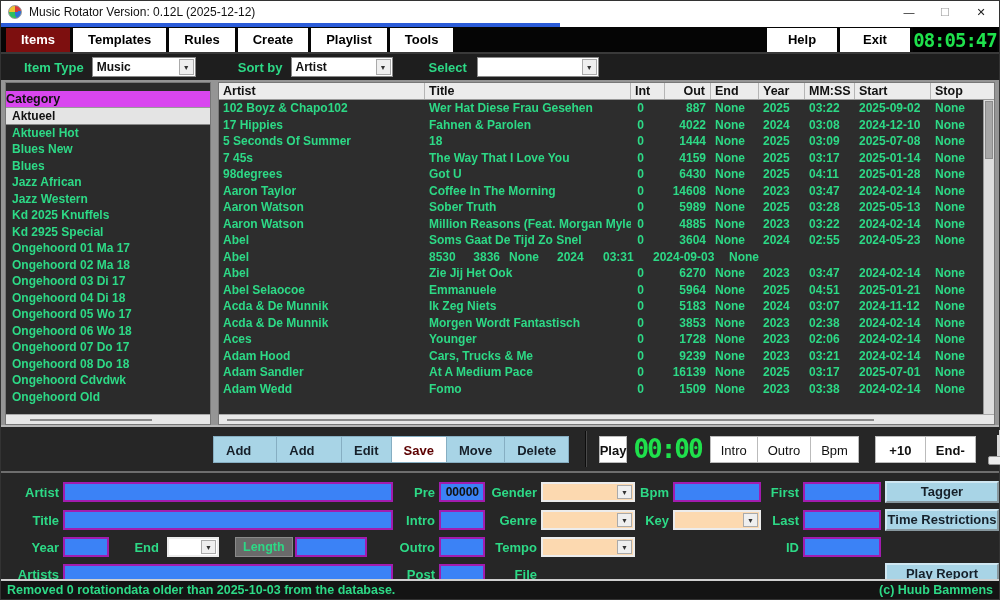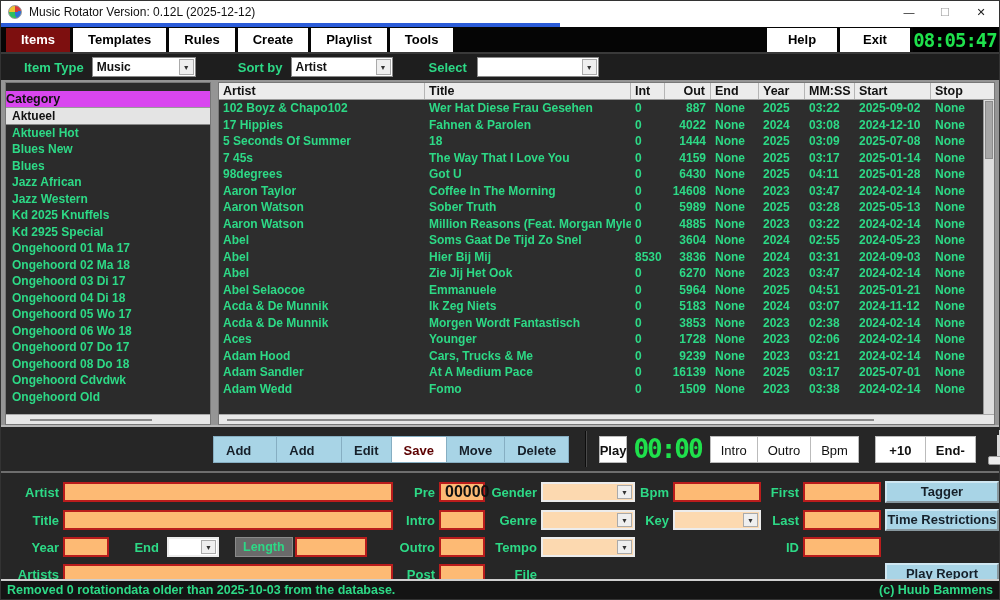--- a/index.html
+++ b/index.html
@@ -61,21 +61,21 @@
   .table-header { display:flex; background:#ececec; height:17px; border-bottom:1px solid #999; flex:0 0 auto; }
   .th { font-weight:bold; font-size:12.5px; color:#111; line-height:16px; padding-left:4px;
         border-right:1px solid #b5b5b5; white-space:nowrap; overflow:hidden; }
   .table-mid { flex:1; display:flex; overflow:hidden; }
   .tbody { flex:1; overflow:hidden; }
   .vscroll { width:11px; background:#ddd; border-left:1px solid #999; position:relative; }
   .vthumb { position:absolute; top:1px; left:1px; right:1px; height:58px; background:#a8a8a8; border:1px solid #8c8c8c; }
   .trow { display:flex; height:16.5px; line-height:16.5px; }
   .td { font-size:12px; font-weight:bold; color:#2dd986; padding-left:4px;
         white-space:nowrap; overflow:hidden; }
-  .c0 { width:206px; } .c1 { width:206px; } .c2 { width:34px; text-align:left; padding-right:19px; }
+  .c0 { width:206px; } .c1 { width:206px; } .c2 { width:34px; text-align:center; padding-right:19px; }
   .c3 { width:46px; text-align:right; padding-right:5px; } .c4 { width:48px; }
   .c5 { width:46px; } .c6 { width:50px; } .c7 { width:76px; } .c8 { width:44px; border-right:none; }
 
   
   .toolbar { height:46px; background:#262626; border-top:2px solid #b8b8b8;
              display:flex; align-items:center; flex:0 0 auto; }
   .edit-group { display:flex; margin-left:212px; }
   .tbtn { background:#a8d4e6; color:#16202a; font-weight:bold; font-size:13px; height:27px;
           line-height:27px; padding:0 12px; border:1px solid #86aec2; border-right:none; }
   .tbtn:last-child { border-right:1px solid #86aec2; }
@@ -94,21 +94,21 @@
                border:1px solid #999; border-radius:2px; }
   .sl-tick { position:absolute; right:0; top:5px; bottom:12px; width:2px; background:#d8d8d8; }
 
   
   .formpanel { height:108px; background:#262626; border-top:2px solid #6e6e6e;
                padding:8px 4px 4px 4px; flex:0 0 auto; }
   .fgrid { display:grid;
            grid-template-columns:54px 330px 38px 46px 48px 94px 30px 88px 34px 78px 114px;
            column-gap:4px; row-gap:6px; align-items:center; }
   .glabel { color:#2dd986; font-weight:bold; font-size:13px; text-align:right; white-space:nowrap; }
-  .finput { height:20px; background:#fdba74; border:2px solid #b91c1c; font-size:16px;
+  .finput { height:20px; background:#3b82f6; border:2px solid #a21caf; font-size:12px;
             font-weight:bold; color:#111; line-height:16px; padding:0 4px; }
   .finput.num { text-align:right; }
   .fselect { display:flex; background:#fcd9b0; border:2px solid #ececec; height:20px; align-items:center; }
   .fselect.white { background:#fff; }
   .fs-val { flex:1; font-size:12px; font-weight:bold; color:#111; padding-left:3px; }
   .fs-btn { width:15px; height:14px; background:#efefef; border:1px solid #aaa; font-size:7px;
             line-height:13px; text-align:center; color:#333; margin-right:1px; }
   .lenbtn { background:#6a6a6a; color:#2dd986; font-weight:bold; font-size:12.5px; text-align:center;
             height:20px; line-height:18px; padding:0 7px; border:1px solid #8a8a8a; }
   .bluebtn { background:#a8d4e6; border:2px outset #cfe7f2; height:22px; line-height:18px;
@@ -313,21 +313,20 @@
               <span class="td c2">0</span>
               <span class="td c3">3604</span>
               <span class="td c4">None</span>
               <span class="td c5">2024</span>
               <span class="td c6">02:55</span>
               <span class="td c7">2024-05-23</span>
               <span class="td c8">None</span>
             </div>
             <div class="trow">
               <span class="td c0">Abel</span>
-              <span class="td c1">Hier Bij Mij</span>
               <span class="td c2">8530</span>
               <span class="td c3">3836</span>
               <span class="td c4">None</span>
               <span class="td c5">2024</span>
               <span class="td c6">03:31</span>
               <span class="td c7">2024-09-03</span>
               <span class="td c8">None</span>
             </div>
             <div class="trow">
               <span class="td c0">Abel</span>

